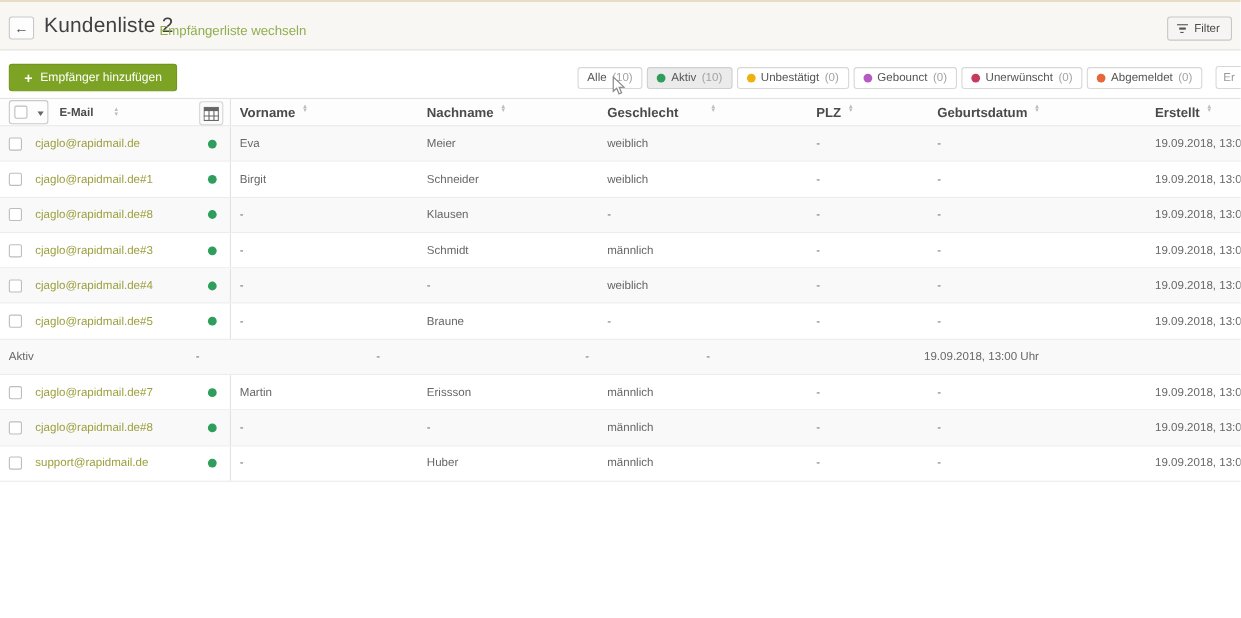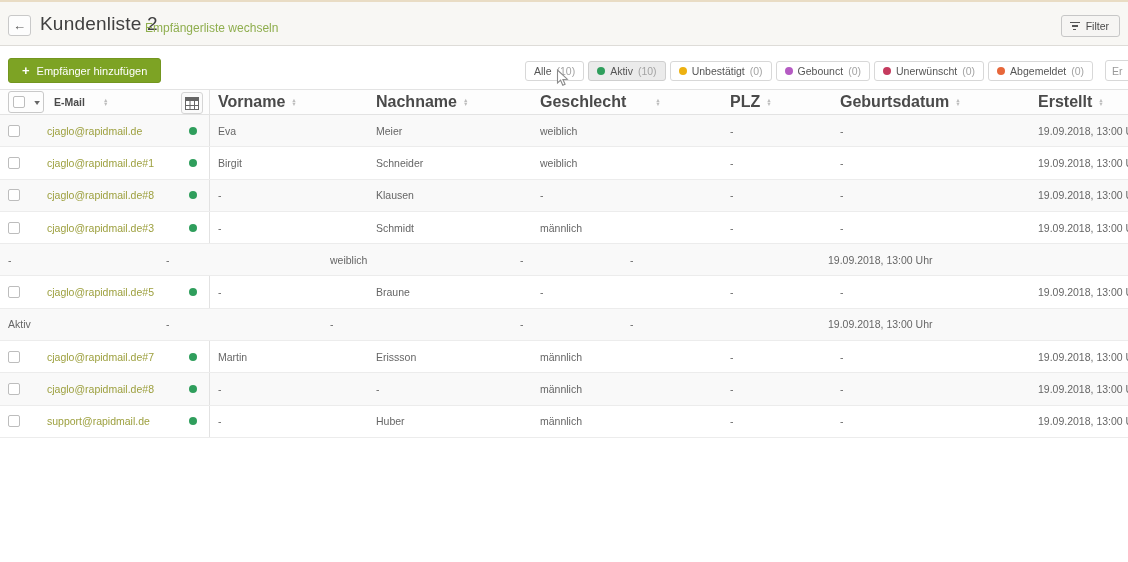--- a/index.html
+++ b/index.html
@@ -29,45 +29,45 @@
   .pill { height:20px; padding:0 8px; background:#ffffff; border:1px solid #d8d8d8; border-radius:3px; display:flex; align-items:center; gap:5px; font-size:10.5px; color:#555; white-space:nowrap; cursor:pointer; }
   .pill.selected { background:#ebebeb; border-color:#cfcfcf; }
   .pill .dot { width:8px; height:8px; border-radius:50%; display:inline-block; }
   .pill .count { color:#a3a3a3; }
   .search-box { width:70px; height:21px; margin-left:8px; border:1px solid #d8d8d8; border-radius:3px; padding:0 6px; font-size:10.5px; color:#666; font-family:"Liberation Sans", sans-serif; }
   .search-box::placeholder { color:#999; }
 
   
   .table { position:relative; }
   .thead { display:flex; height:26px; border-top:1px solid #e3e3e3; border-bottom:1px solid #e3e3e3; background:#fdfdfd; align-items:center; }
-  .th { font-size:16px; font-weight:700; color:#4a4a4a; display:flex; align-items:center; padding-left:8px; }
+  .th { font-size:12px; font-weight:700; color:#4a4a4a; display:flex; align-items:flex-start; padding-left:8px; }
   .sort { display:inline-flex; flex-direction:column; margin-left:6px; line-height:4px; cursor:pointer; }
   .sort::before { content:"▲"; font-size:5.5px; color:#bdbdbd; }
   .sort::after  { content:"▼"; font-size:5.5px; color:#bdbdbd; }
 
   .w-email { width:210px; }
   .w-vorname { width:158px; }
-  .w-nachname { width:164px; }
+  .w-nachname { width:164px;margin-left:12px; }
   .w-geschlecht { width:190px;gap:23px; }
   .w-plz { width:110px; }
   .w-geburtsdatum { width:198px; }
   .w-erstellt { flex:1; }
 
   .email-head { position:relative; height:100%; display:flex; align-items:center; border-right:1px solid #e2e2e2; padding-left:8px; }
   .check-dd { width:36px; height:22px; border:1px solid #c9c9c9; border-radius:3px; background:#fdfdfd; display:flex; align-items:center; justify-content:space-between; padding:0 4px; cursor:pointer; }
   .checkbox { width:12px; height:12px; border:1px solid #bdbdbd; border-radius:2px; background:#ffffff; display:inline-block; cursor:pointer; }
   .chevron { font-size:8px; color:#666; transform:scaleX(1.4); }
   .email-label-wrap { display:flex; align-items:center; margin-left:10px; font-size:10.5px; font-weight:700; color:#4a4a4a;gap:12px; }
   .grid-btn { position:absolute; right:6px; top:2px; width:22px; height:22px; border:1px solid #d5d5d5; border-radius:3px; background:#fbfbfb; display:flex; align-items:center; justify-content:center; cursor:pointer; }
 
   .tbody .row { display:flex; height:32.3px; border-bottom:1px solid #ececec; align-items:center; background:#ffffff; }
   .tbody .row.striped { background:#f9f9f9; }
   .cell { font-size:10.5px; color:#666; padding-left:8px; white-space:nowrap; overflow:hidden; }
   .email-cell { position:relative; height:100%; display:flex; align-items:center; border-right:1px solid #e2e2e2; padding-left:8px; }
-  .email-link { margin-left:27px; font-size:10.5px; color:#9da03f; text-decoration:none; cursor:pointer; }
+  .email-link { margin-left:12px; font-size:10.5px; color:#9da03f; text-decoration:none; cursor:pointer; }
   .status-dot { position:absolute; right:12px; width:8px; height:8px; border-radius:50%; }
 
   
   .cursor { position:absolute; left:556px; top:69px; pointer-events:none; }
 </style>
 </head>
 <body>
 
 <div class="screen">
 
@@ -225,20 +225,25 @@
       <span class="status-dot" style="background: rgb(47, 158, 92);"></span>
     </div>
     <div class="cell w-vorname">-</div>
     <div class="cell w-nachname">Schmidt</div>
     <div class="cell w-geschlecht">männlich</div>
     <div class="cell w-plz">-</div>
     <div class="cell w-geburtsdatum">-</div>
     <div class="cell w-erstellt">19.09.2018, 13:00 Uhr</div>
   </div>
         <div class="row striped">
+    <div class="w-email email-cell">
+      <span class="checkbox"></span>
+      <a class="email-link">cjaglo@rapidmail.de#4</a>
+      <span class="status-dot" style="background: rgb(47, 158, 92);"></span>
+    </div>
     <div class="cell w-vorname">-</div>
     <div class="cell w-nachname">-</div>
     <div class="cell w-geschlecht">weiblich</div>
     <div class="cell w-plz">-</div>
     <div class="cell w-geburtsdatum">-</div>
     <div class="cell w-erstellt">19.09.2018, 13:00 Uhr</div>
   </div>
         <div class="row">
     <div class="w-email email-cell">
       <span class="checkbox"></span>

